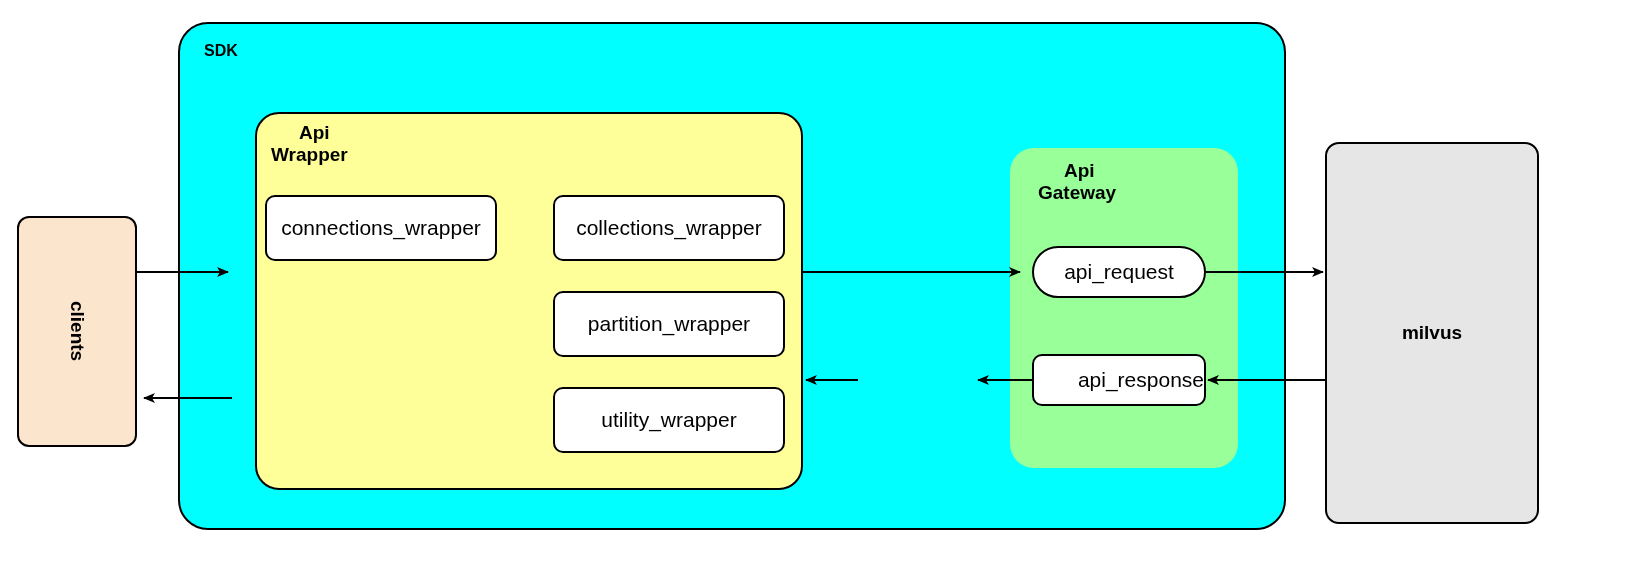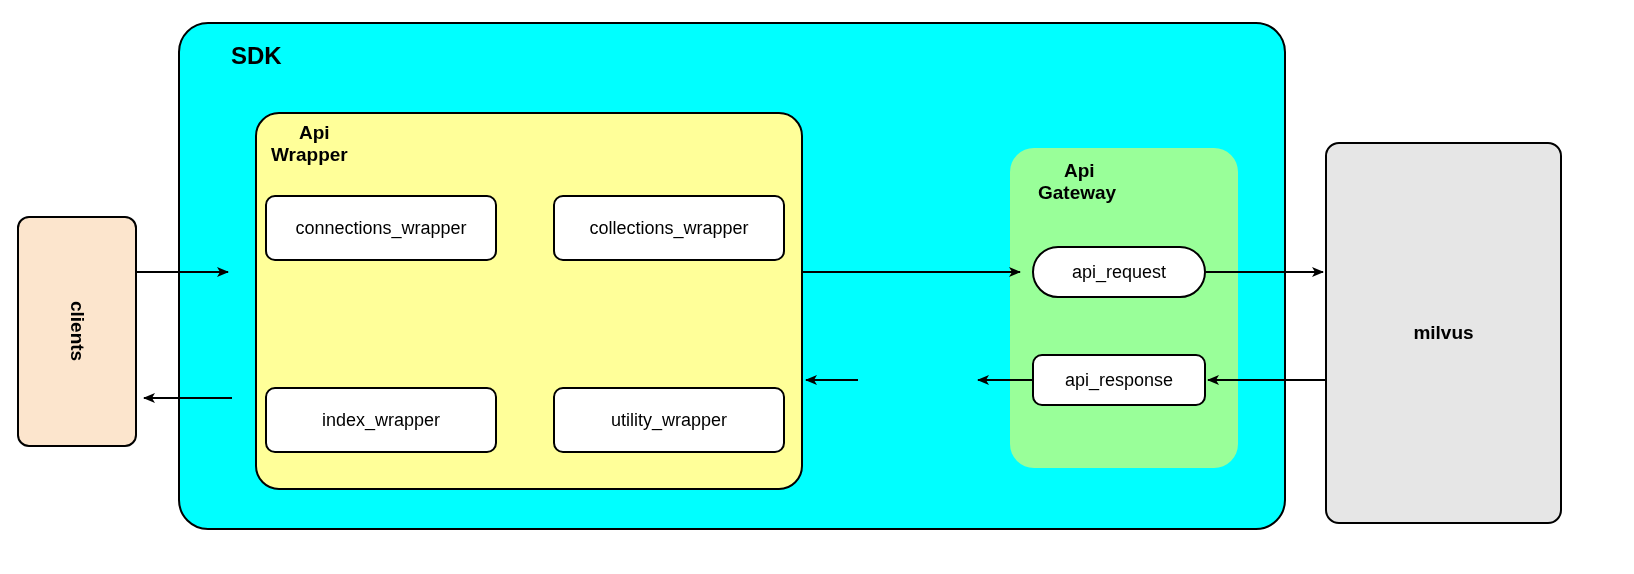--- a/index.html
+++ b/index.html
@@ -42,22 +42,22 @@
 
   .sdk-box {
     left: 178px;
     top: 22px;
     width: 1108px;
     height: 508px;
     background: #00ffff;
     border-radius: 30px;
   }
   .sdk-label {
-    font-size: 24px;
-    margin-left: 51px;
+    font-size: 16px;
+    margin-left: 24px;
     margin-top: 18px;
   }
 
   .apiwrapper-box {
     left: 255px;
     top: 112px;
     width: 548px;
     height: 378px;
     background: #ffff99;
     border-radius: 24px;
@@ -82,57 +82,57 @@
     font-size: 19px;
     margin-left: 28px;
     margin-top: 12px;
     text-indent: 26px;
   }
 
   
   .leaf {
     background: #ffffff;
     border-radius: 10px;
-    font-size: 18px;
+    font-size: 21px;
   }
 
   .clients-box {
     left: 17px;
     top: 216px;
     width: 120px;
     height: 231px;
     background: #fce5cd;
     border-radius: 12px;
     font-size: 19px;
     font-weight: bold;
   }
   .clients-box .vtext {
     writing-mode: vertical-rl;
     text-orientation: mixed;
   }
 
   .milvus-box {
     left: 1325px;
     top: 142px;
-    width: 237px;
+    width: 214px;
     height: 382px;
     background: #e6e6e6;
     border-radius: 14px;
     font-size: 19px;
     font-weight: bold;
   }
 
   .w-col-l { left: 265px; width: 232px; }
   .w-col-r { left: 553px; width: 232px; border-radius: 10px; }
   .w-row-1 { top: 195px; height: 66px; }
   .w-row-2 { top: 291px; height: 66px; }
   .w-row-3 { top: 387px; height: 66px; }
 
   .api-request-box  { left: 1032px; top: 246px;  width: 174px; height: 52px; border-radius: 26px; }
-  .api-response-box { left: 1032px; top: 354px;  width: 174px; height: 52px; }
+  .api-response-box { left: 1032px; top: 354px;  width: 174px; height: 52px; justify-content: flex-end; }
   .checker-box      { left: 860px;  top: 354px;  width: 116px; height: 52px; }
 
   
   .edges {
     position: absolute;
     left: 0;
     top: 0;
     width: 1634px;
     height: 574px;
     pointer-events: none;
@@ -155,22 +155,22 @@
     <span class="shell-label apiwrapper-label">Api
 Wrapper</span>
   </div>
 
   <div class="node leaf w-col-l w-row-1">
     <span>connections_wrapper</span>
   </div>
   <div class="node leaf w-col-r w-row-1">
     <span>collections_wrapper</span>
   </div>
-  <div class="node leaf w-col-l w-row-3">
-    <span>index_wrapper</span>
+  <div class="node leaf w-col-r w-row-2">
+    <span>partition_wrapper</span>
   </div>
   <div class="node leaf w-col-r w-row-3">
     <span>utility_wrapper</span>
   </div>
 
   <div class="node shell apigateway-box">
     <span class="shell-label apigateway-label">Api
 Gateway</span>
   </div>
 

